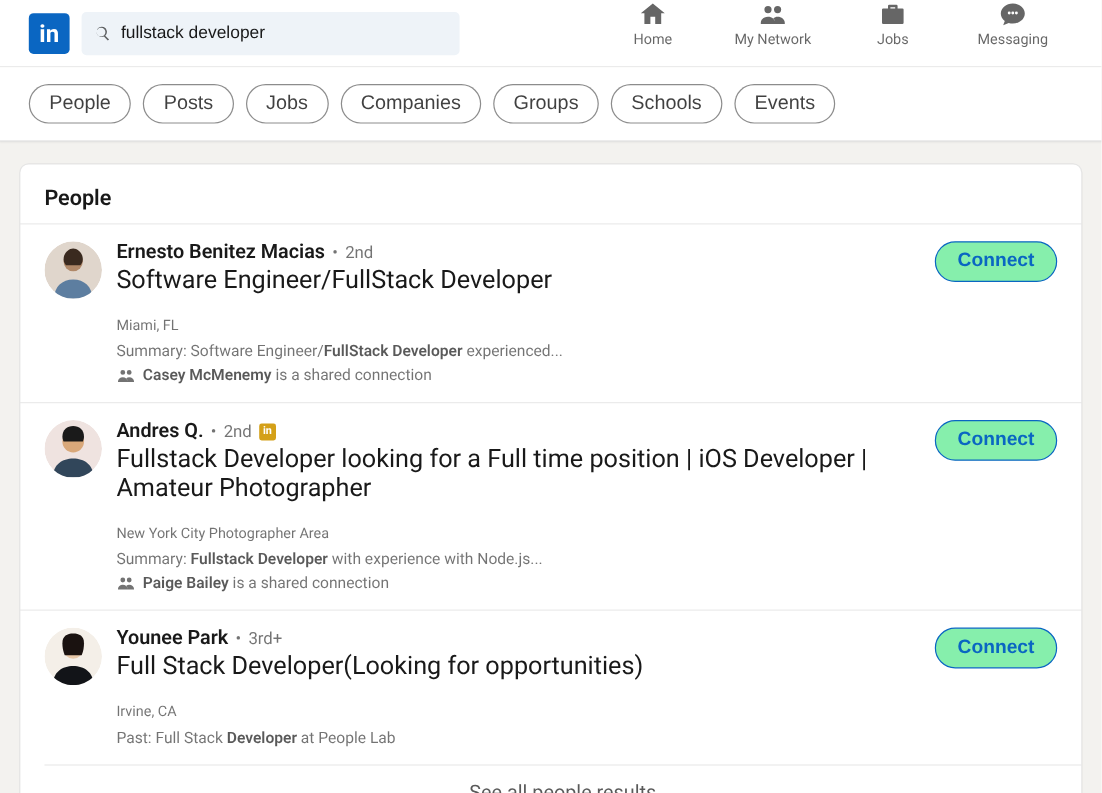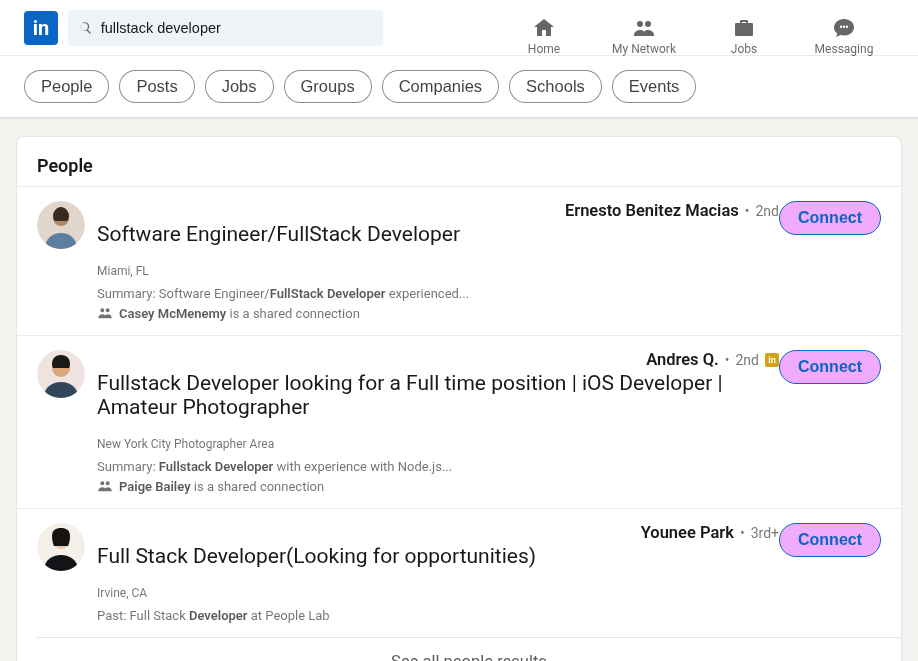--- a/index.html
+++ b/index.html
@@ -29,21 +29,21 @@
     background:#eef3f8; border-radius:4px; display:flex; align-items:center;
     height:36px; width:315px; padding:0 10px;
   }
   .search-wrap svg { width:16px;height:16px;fill:rgba(0,0,0,0.6);margin-right:8px;}
   .search-wrap input {
     border:none;background:transparent;outline:none;font-size:14.5px;
     width:100%;color:rgba(0,0,0,0.9);
   }
   .nav-items { margin-left:auto; display:flex; gap:0; }
   .nav-item {
-    display:flex;flex-direction:column;align-items:center;justify-content:flex-end;
+    display:flex;flex-direction:column;align-items:center;justify-content:flex-start;
     width:100px;height:56px;color:rgba(0,0,0,0.6);font-size:12px;cursor:pointer;
   }
   .nav-item svg { width:24px;height:24px;fill:rgba(0,0,0,0.6); }
   .nav-item-label { margin-top:2px; }
 
   
   .filters-bar {
     background:#fff; padding:14px 24px; display:flex; gap:10px;
     border-bottom:1px solid rgba(0,0,0,0.15);
     box-shadow:0 1px 1px rgba(0,0,0,0.04);
@@ -64,39 +64,39 @@
     display:flex;align-items:flex-start;padding:14px 20px;
     border-top:1px solid rgba(0,0,0,0.08);
   }
   .person-row:first-of-type{border-top:none;}
   .avatar {
     width:48px;height:48px;border-radius:50%;overflow:hidden;flex-shrink:0;
     margin-right:12px;
   }
   .avatar svg{width:48px;height:48px;}
   .person-body{flex:1;min-width:0;}
-  .name-line{display:flex;align-items:center;gap:6px;justify-content:flex-end;}
+  .name-line{display:flex;align-items:center;gap:6px;}
   .name{font-size:16.5px;font-weight:600;color:rgba(0,0,0,0.9);}
   .degree-sep{color:rgba(0,0,0,0.55);font-size:14px;}
   .degree{color:rgba(0,0,0,0.55);font-size:14px;}
   .premium-badge{
     width:14px;height:14px;background:#d4a018;border-radius:2px;
     display:inline-flex;align-items:center;justify-content:center;
     color:#fff;font-size:9px;font-weight:700;
   }
   .headline{font-size:21px;color:rgba(0,0,0,0.9);margin-top:2px;}
   .location{font-size:12px;color:rgba(0,0,0,0.55);margin-top:18px;}
   .summary{font-size:13px;color:rgba(0,0,0,0.55);margin-top:8px;}
   .summary b, .shared b, .past-line b {color:rgba(0,0,0,0.65);font-weight:600;}
   .shared-row{display:flex;align-items:flex-end;gap:6px;margin-top:4px;
     font-size:13px;color:rgba(0,0,0,0.55);}
   .shared-row svg{width:16px;height:16px;fill:rgba(0,0,0,0.55);}
   .past-line{font-size:13px;color:rgba(0,0,0,0.55);margin-top:8px;}
   .connect-btn{
-    border:1px solid #0a66c2;color:#0a66c2;background:#f0abfc;
+    border:1px solid #0a66c2;color:#0a66c2;background:#86efac;
     border-radius:18px;padding:6px 18px;font-size:16px;font-weight:600;
     cursor:pointer;height:34px;align-self:flex-start;text-align:center;
   }
   .see-all{
     border-top:1px solid rgba(0,0,0,0.1);text-align:center;
     padding:14px;font-size:16.5px;color:rgba(0,0,0,0.65);cursor:pointer;margin-left:20px;
   }
 </style>
 </head>
 <body>
@@ -136,22 +136,22 @@
         </svg>
       <span class="nav-item-label">Messaging</span>
     </div>
   </div>
 </div>
 
 <div class="filters-bar">
   <button class="pill"><span>People</span></button>
   <button class="pill"><span>Posts</span></button>
   <button class="pill"><span>Jobs</span></button>
+  <button class="pill"><span>Companies</span></button>
   <button class="pill"><span>Groups</span></button>
-  <button class="pill"><span>Companies</span></button>
   <button class="pill"><span>Schools</span></button>
   <button class="pill"><span>Events</span></button>
 </div>
 
 <div class="results-card">
   <div class="section-title">People</div>
 
   <div class="person-row">
     <div class="avatar">
       <svg viewBox="0 0 48 48">

